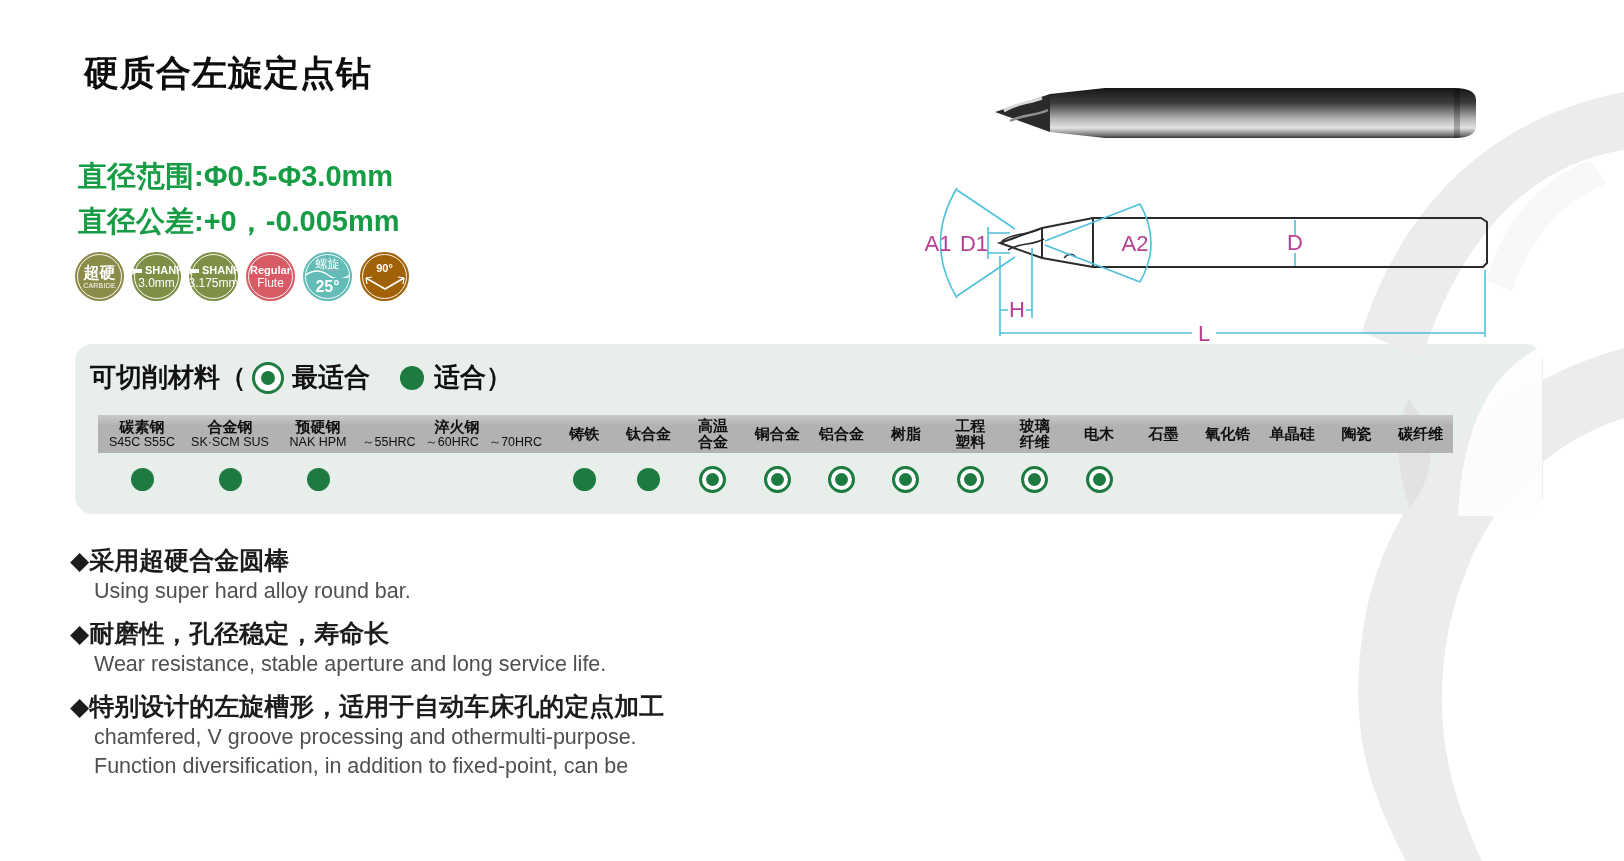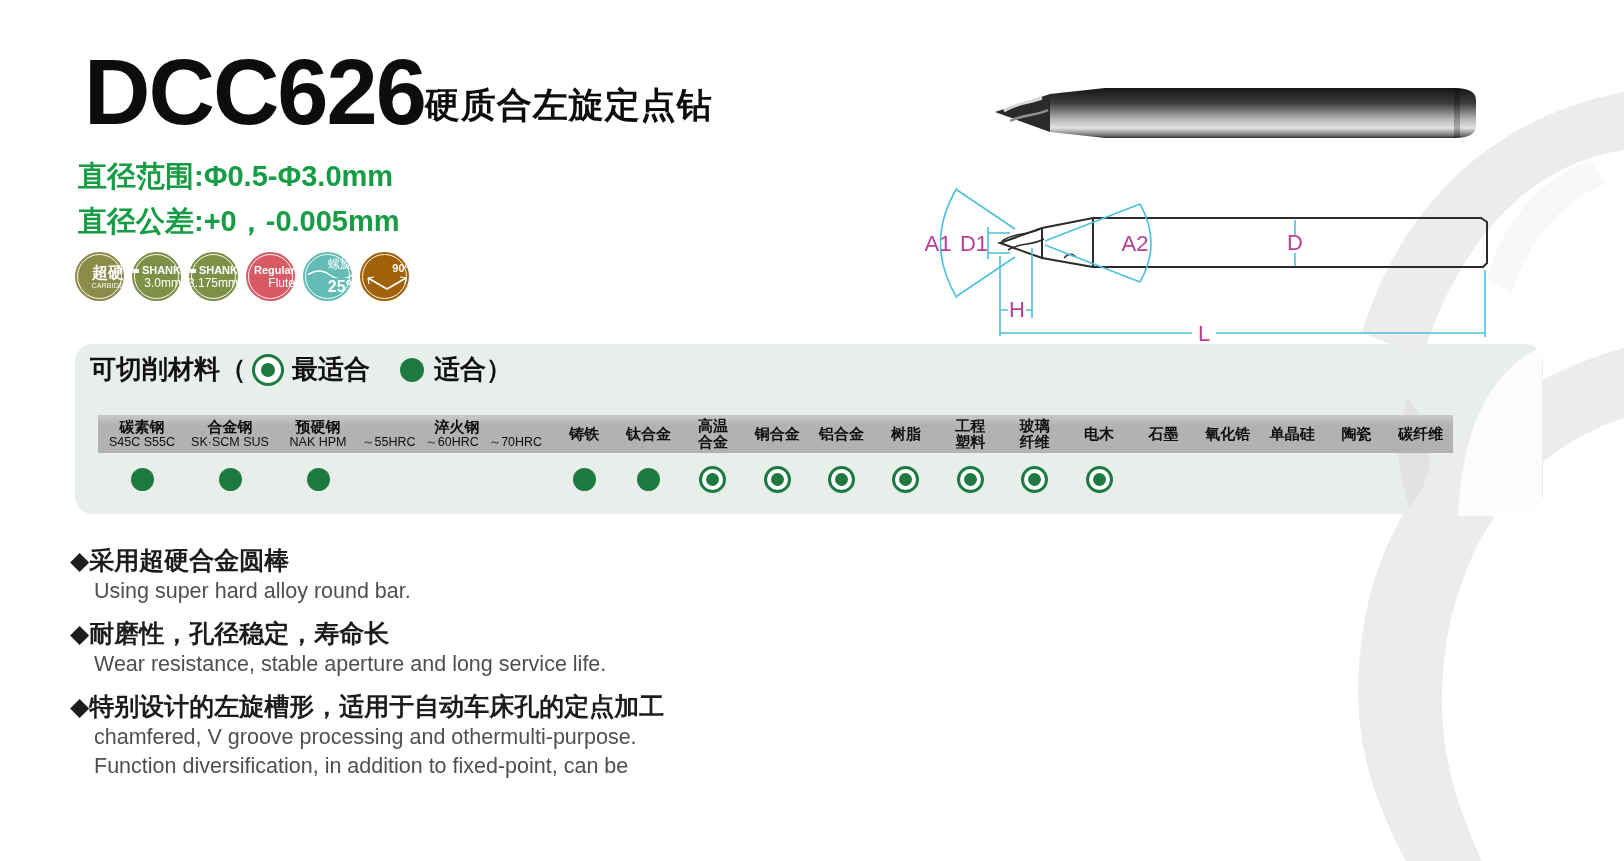--- a/index.html
+++ b/index.html
@@ -10,33 +10,33 @@
   
   .title-row{left:84px;top:50px;display:flex;align-items:flex-end;color:#0d0d0d;}
   .model{font-size:92px;font-weight:bold;letter-spacing:-2px;line-height:84px;}
   .subtitle{font-size:35px;font-weight:bold;padding-bottom:5px;letter-spacing:1px;}
   .spec{left:78px;font-size:29px;font-weight:bold;color:#169c44;white-space:nowrap;}
   .spec1{top:157px;} .spec2{top:202px;}
 
   
   .badges{left:75px;top:252px;display:flex;gap:8px;}
   .badge{width:49px;height:49px;border-radius:50%;position:relative;display:flex;flex-direction:column;
-         align-items:flex-end;justify-content:center;color:#fff;text-align:center;overflow:hidden;}
+         align-items:center;justify-content:center;color:#fff;text-align:center;overflow:hidden;}
   .badge::after{content:"";position:absolute;inset:2px;border:1.5px solid rgba(255,255,255,.95);border-radius:50%;pointer-events:none;}
   .b-big{font-size:16px;font-weight:bold;line-height:17px;}
   .b-tiny{font-size:7px;line-height:9px;letter-spacing:.2px;}
   .b-md{font-size:11px;font-weight:bold;line-height:13px;}
   .b-sm{font-size:12px;line-height:12px;}
   .b-row{display:flex;align-items:center;gap:2px;}
   .b-deg{font-size:16px;font-weight:bold;line-height:17px;}
   .badge svg{display:block;}
 
   
   .panel{left:75px;top:344px;width:1468px;height:170px;background:#e8eee9;border-radius:18px;}
-  .panel-title{left:90px;top:352px;display:flex;align-items:center;font-size:26px;font-weight:bold;color:#111;z-index:3;}
+  .panel-title{left:90px;top:360px;display:flex;align-items:center;font-size:26px;font-weight:bold;color:#111;z-index:3;}
   .legend-dot-best{width:26px;height:26px;border-radius:50%;border:3px solid #1d7b41;background:#fff;
                    display:flex;align-items:center;justify-content:center;margin:0 8px 0 6px;}
   .legend-dot-best span{width:14px;height:14px;border-radius:50%;background:#1d7b41;}
   .legend-dot-fit{width:24px;height:24px;border-radius:50%;background:#1d7b41;margin:0 10px 0 30px;}
 
   .mat-table{left:98px;top:415px;width:1355px;z-index:3;}
   .mband{display:flex;width:1355px;height:38px;background:linear-gradient(#c9c9c9,#b2b2b2 28%,#b2b2b2);color:#0f0f0f;}
   .mcell{display:flex;flex-direction:column;align-items:center;justify-content:center;}
   .mcell .lab{font-size:15px;font-weight:bold;line-height:16px;text-align:center;}
   .mcell.wrap .lab{width:32px;}
@@ -61,21 +61,20 @@
   .fzh{font-size:25px;font-weight:bold;color:#1c1c1c;line-height:33px;}
   .fen{font-size:21.5px;color:#4f4f4f;line-height:29px;margin-left:24px;}
 
   .diagram-svg{left:898px;top:70px;z-index:2;}
   .watermark-svg{left:1290px;top:70px;z-index:1;}
 </style>
 </head>
 <body>
 
 <div class="abs title-row">
-  <span class="model">DCC626</span>
   <span class="subtitle">硬质合左旋定点钻</span>
 </div>
 <div class="abs spec spec1">直径范围:Φ0.5-Φ3.0mm</div>
 <div class="abs spec spec2">直径公差:+0，-0.005mm</div>
 
 <div class="abs badges">
     <div class="badge" style="background: rgb(139, 140, 73);">
       <div class="b-big">超硬</div>
       <div class="b-tiny">CARBIDE</div>
     </div>

